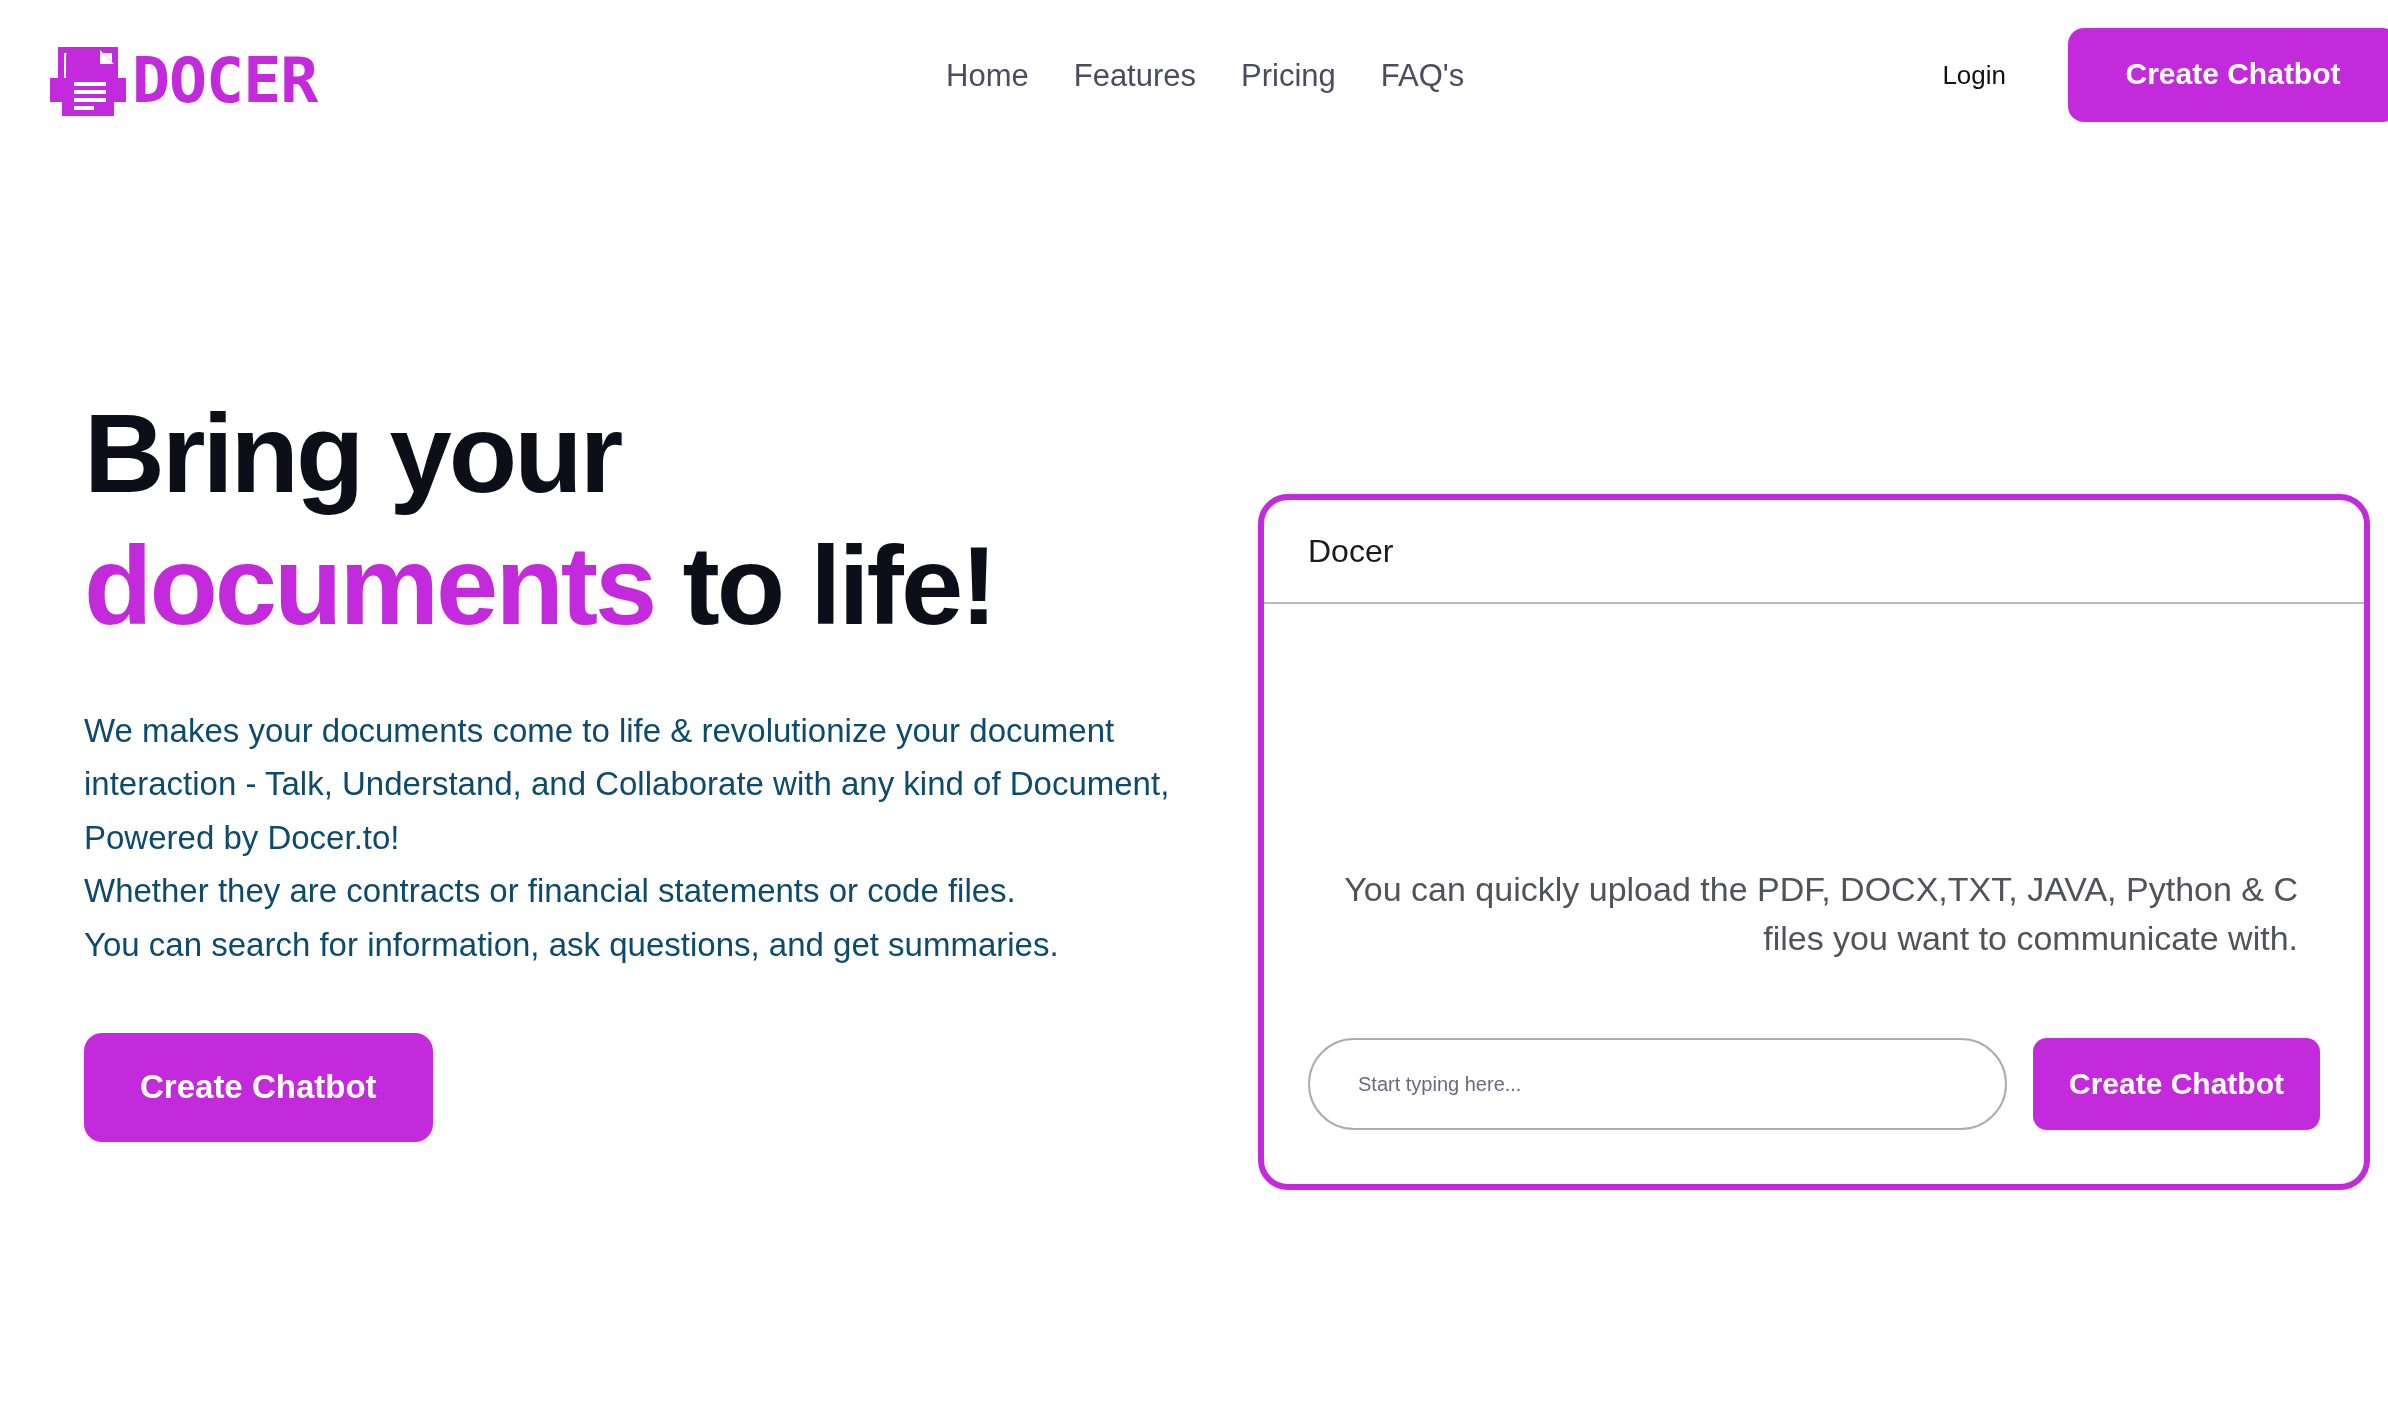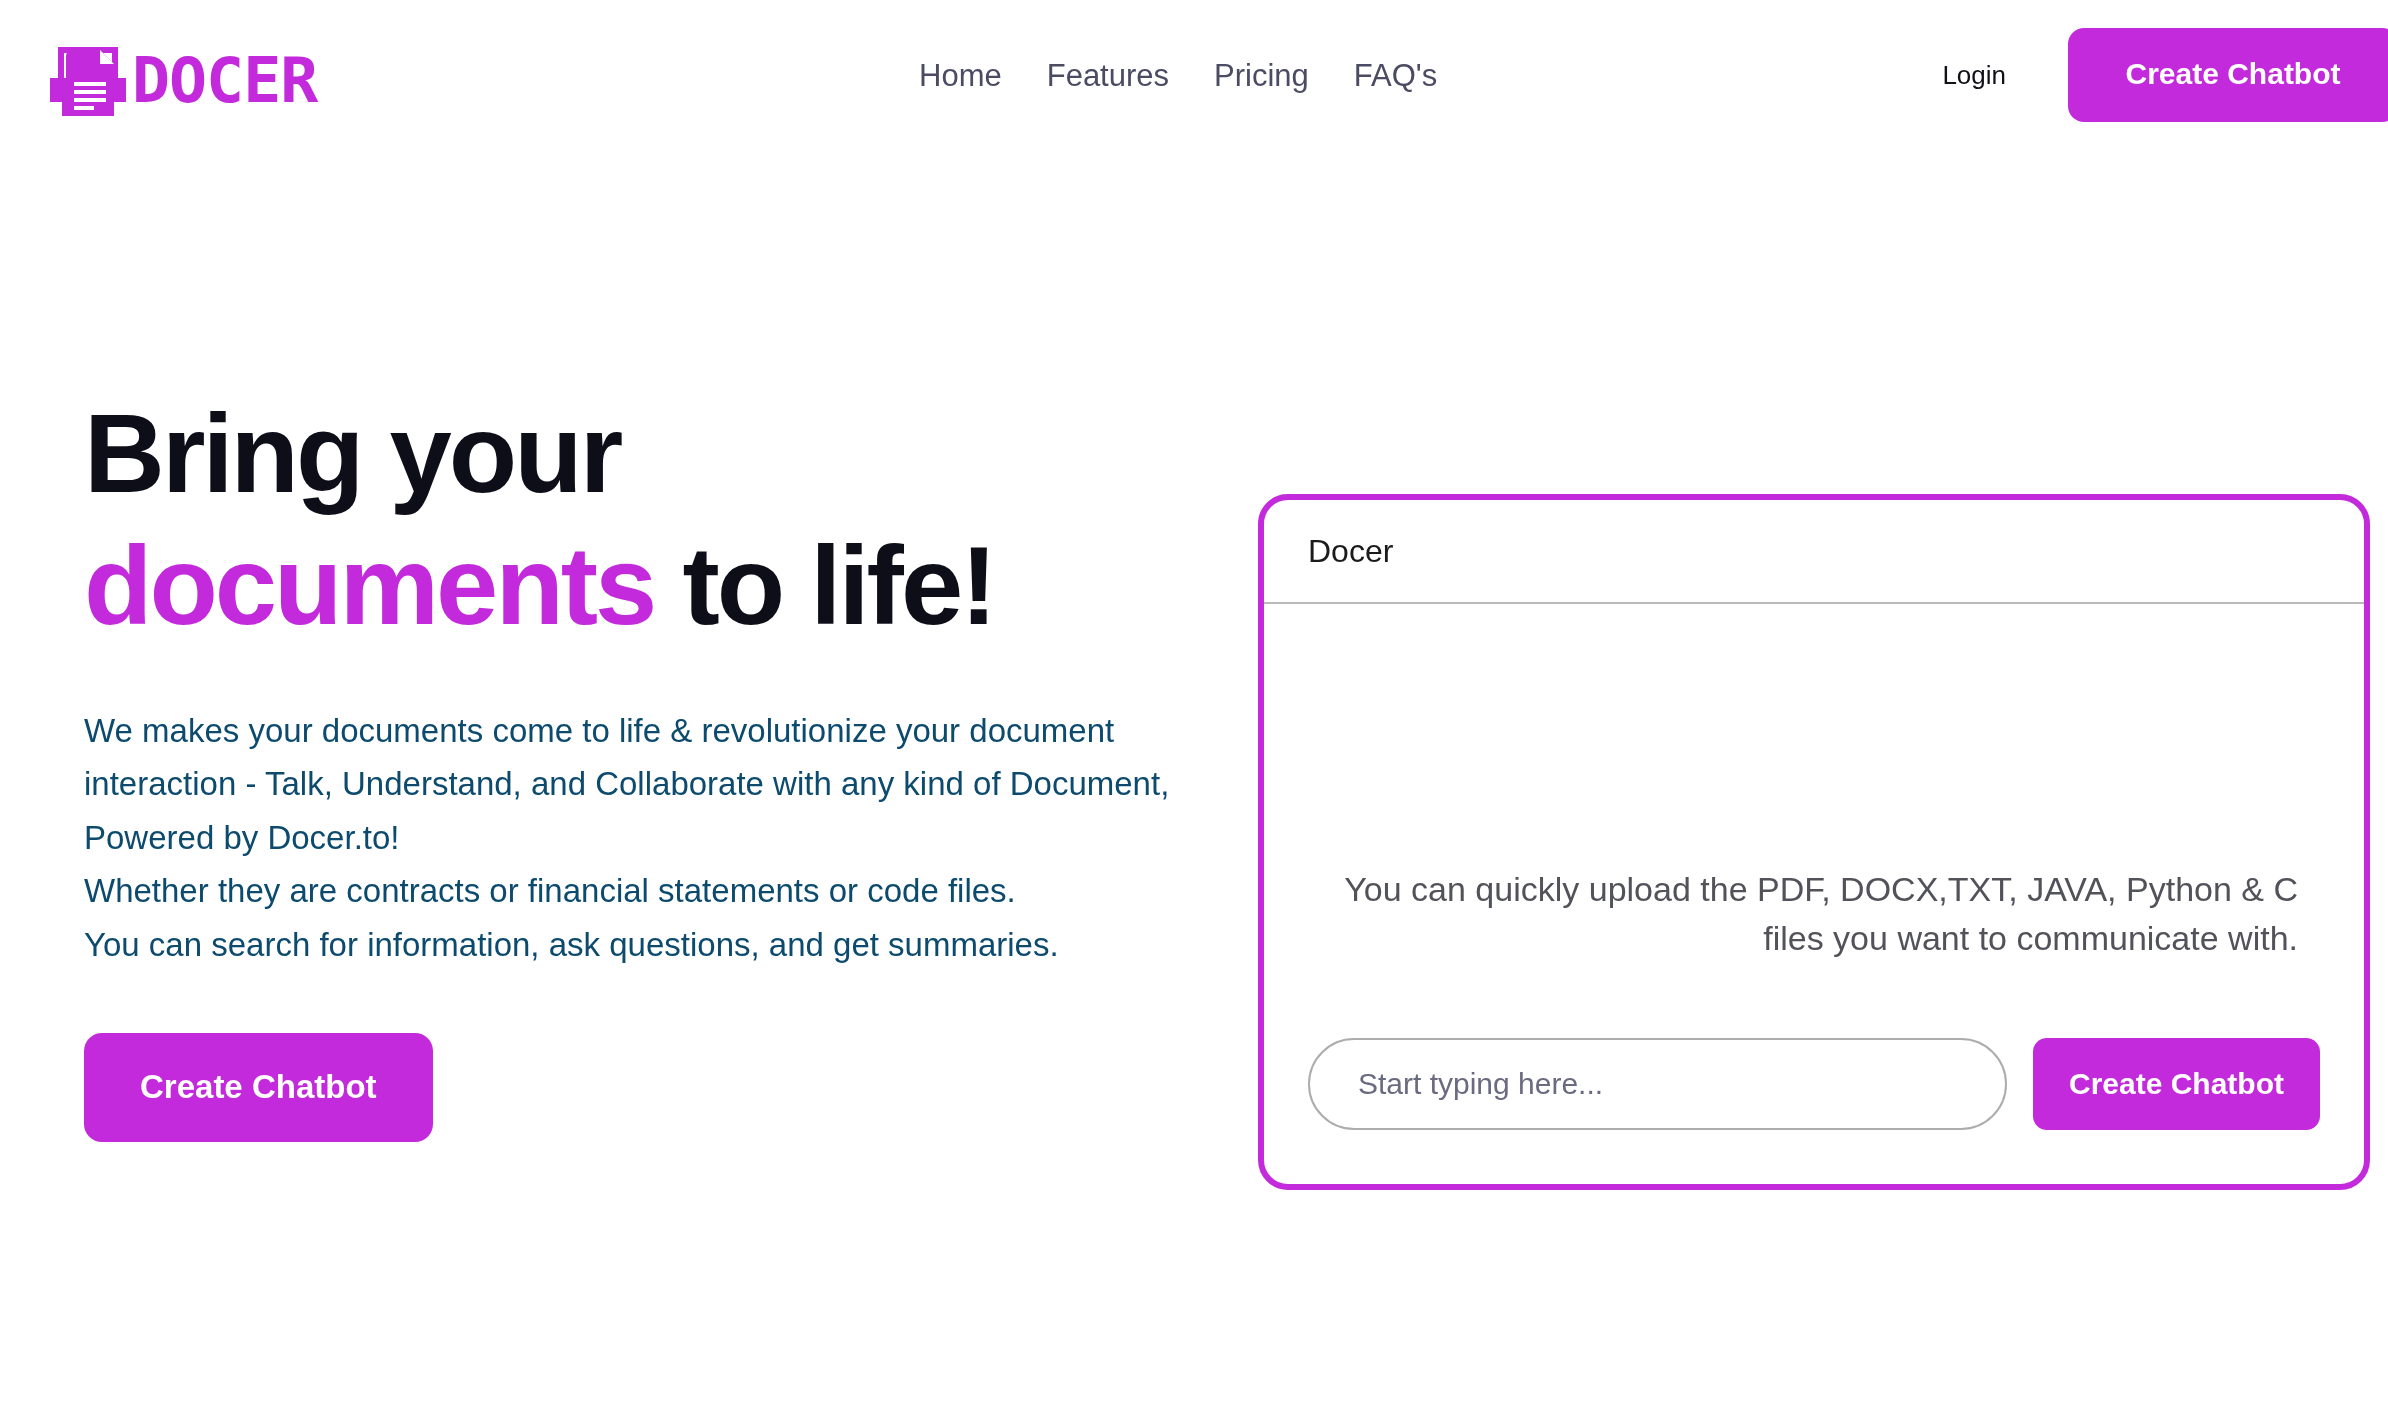--- a/index.html
+++ b/index.html
@@ -57,21 +57,21 @@
     font-weight: 700;
     letter-spacing: -1px;
     color: #C32ADB;
     line-height: 1;
     transform: scaleX(1.02);
     transform-origin: left center;
   }
 
   .main-nav {
     position: absolute;
-    left: 919px;
+    left: 946px;
     top: 0;
     height: 150px;
     display: flex;
     align-items: center;
     gap: 45px;
   }
 
   .nav-link {
     font-size: 31px;
     font-weight: 400;
@@ -223,21 +223,21 @@
   }
 
   .chat-input {
     flex: 1 1 auto;
     height: 92px;
     border: 2px solid #ADADAD;
     border-radius: 46px;
     background: #ffffff;
     padding: 0 48px;
     font-family: "Liberation Sala", "Liberation Sans", sans-serif;
-    font-size: 30px;
+    font-size: 20px;
     color: #4B4B63;
     outline: none;
   }
 
   .chat-input::placeholder {
     color: #6A6A80;
     opacity: 1;
   }
 
   .chat-send {

